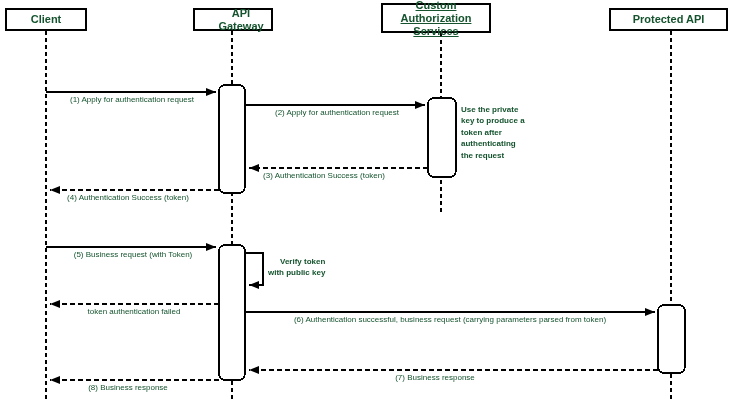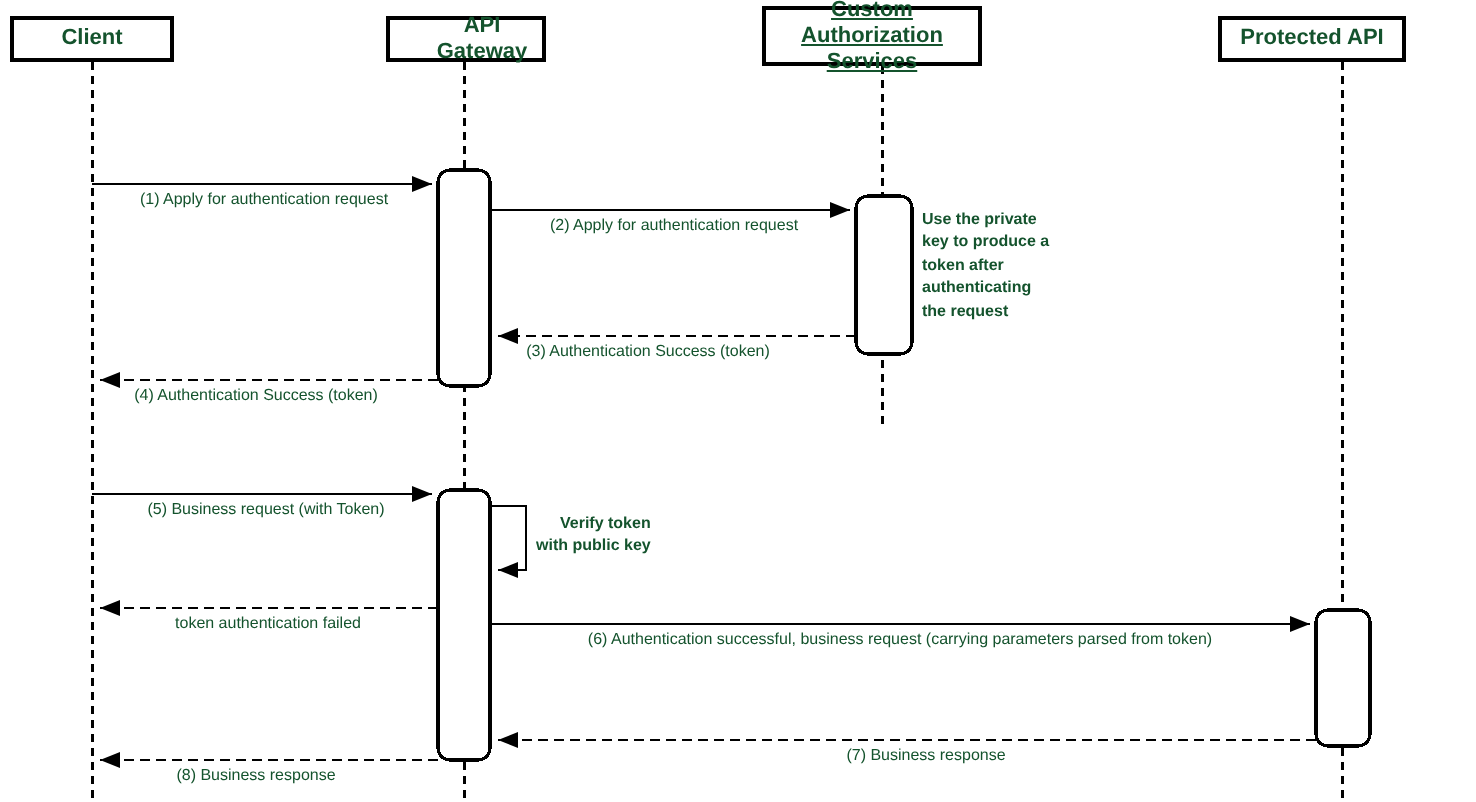--- a/index.html
+++ b/index.html
@@ -60,21 +60,21 @@
   <div class="actor" style="left:5px; top:8px; width:82px; height:23px;">
     <span>Client</span>
   </div>
   <div class="actor" style="left:193px; top:8px; width:80px; height:23px;padding-left:16px;">
     <span>API Gateway</span>
   </div>
   <div class="actor" style="left:381px; top:3px; width:110px; height:30px;text-decoration:underline;">
     <span>Custom Authorization
 Services</span>
   </div>
-  <div class="actor" style="left:609px; top:8px; width:94px; height:23px;">
+  <div class="actor" style="left:609px; top:8px; width:119px; height:23px;">
     <span>Protected API</span>
   </div>
 
   <svg class="layer" viewBox="0 0 738 401">
     <defs>
       <marker id="arrow" markerWidth="10" markerHeight="8" refX="10" refY="4" orient="auto" markerUnits="userSpaceOnUse">
         <path d="M0,0 L10,4 L0,8 z" fill="#000000"></path>
       </marker>
     </defs>
 
@@ -101,21 +101,21 @@
     <polyline points="245,253 263,253 263,285 249,285" fill="none" stroke="#000000" stroke-width="1.4" marker-end="url(#arrow)"></polyline>
   </svg>
 
   <div class="msg" style="left:132px; top:83px;">(1) Apply for authentication request</div>
   <div class="msg" style="left:337px; top:96px;">(2) Apply for authentication request</div>
   <div class="msg" style="left:324px; top:159px;">(3) Authentication Success (token)</div>
   <div class="msg" style="left:128px; top:181px;">(4) Authentication Success (token)</div>
   <div class="msg" style="left:133px; top:238px;">(5) Business request (with Token)</div>
   <div class="msg" style="left:134px; top:295px;">token authentication failed</div>
   <div class="msg" style="left:450px; top:303px;">(6) Authentication successful, business request (carrying parameters parsed from token)</div>
-  <div class="msg" style="left:463px; top:361px;">(7) Business response</div>
+  <div class="msg" style="left:435px; top:361px;">(7) Business response</div>
   <div class="msg" style="left:128px; top:371px;text-align:right;">(8) Business response</div>
 
   <div class="blocktext selftext" style="left:268px; top:257px;text-align:right;">Verify token
 with public key</div>
 
   <div class="blocktext" style="left:461px; top:104px;">Use the private
 key to produce a
 token after
 authenticating
 the request</div>

